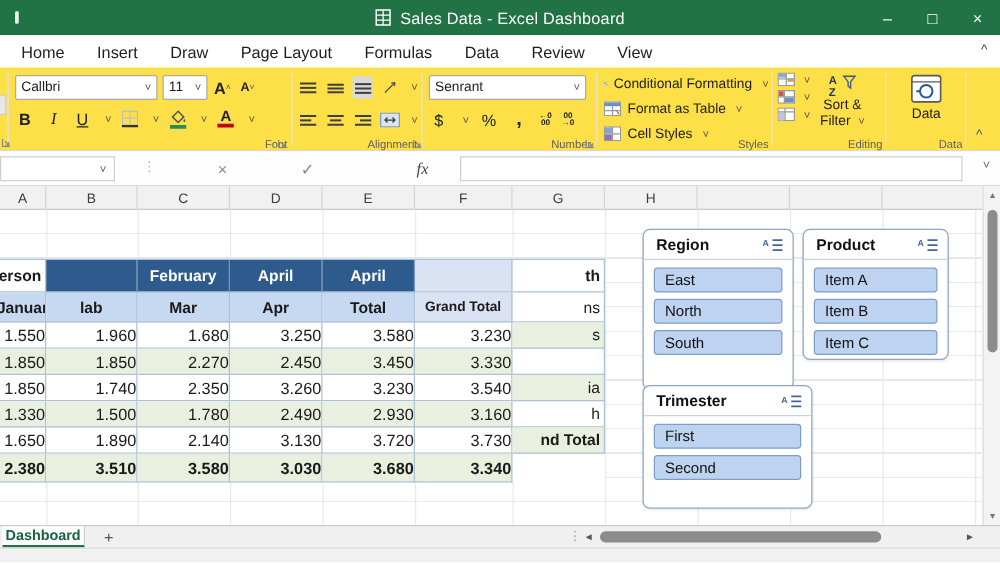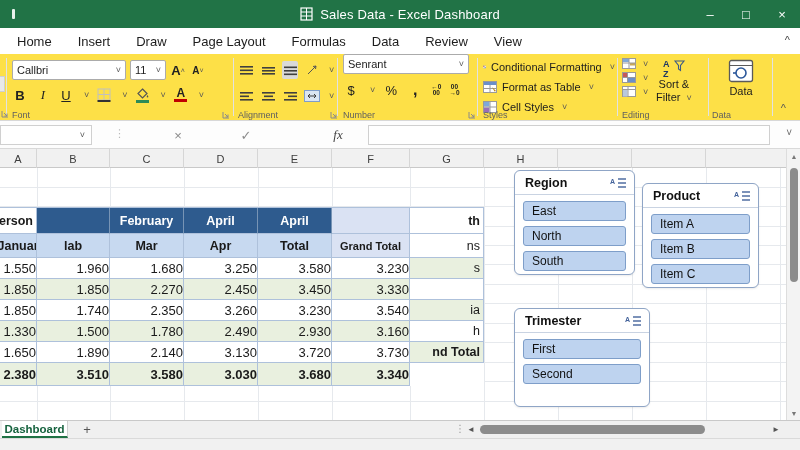--- a/index.html
+++ b/index.html
@@ -17,21 +17,21 @@
 
   
   .tabrow { position:absolute; left:0; top:28px; width:800px; height:26px; background:#fff; display:flex; align-items:center; padding-left:4px; }
   .rtab { padding:0 13px; font-size:13px; color:#1d1d1d; height:26px; display:flex; align-items:center; }
   .tab-caret { position:absolute; right:10px; top:6px; color:#444; font-size:11px; }
 
   
   .ribbon { position:absolute; left:0; top:54px; width:800px; height:67px; background:#fde047; border-bottom:1px solid #d8d8d8; }
   .rdiv { position:absolute; top:4px; bottom:4px; width:1px; background:#e2e2e2; }
   .rgroup { position:absolute; top:0; height:67px; }
-  .glabel { position:absolute; bottom:1px; left:0; right:0; text-align:left; font-size:9px; color:#5f5f5f; }
+  .glabel { position:absolute; bottom:1px; left:0; right:0; text-align:right; font-size:9px; color:#5f5f5f; }
   .launcher { position:absolute; bottom:2px; }
   .combo { display:inline-flex; align-items:center; justify-content:space-between; height:20px; background:#fff; border:1px solid #ababab; border-radius:2px; padding:0 4px; font-size:11px; color:#1d1d1d; }
   .chev { font-size:9px; color:#555; margin-left:3px; }
   .rrow { display:flex; align-items:center; gap:4px; }
   .rbtn { display:inline-flex; align-items:center; justify-content:center; min-width:16px; height:18px; color:#222; }
   .sel { background:#d9d9d9; border-radius:2px; }
   .bold-b { font-weight:bold; font-size:13px; }
   .ital-i { font-style:italic; font-family:"Liberation Serif",serif; font-size:13px; }
   .und-u { text-decoration:underline; font-size:13px; }
   .bigA { font-size:13px; font-weight:bold; }
@@ -265,21 +265,21 @@
     <div class="launcher" style="right:-4px">
         <svg width="8" height="8" viewBox="0 0 8 8">
           <path d="M1 1v6h6" fill="none" stroke="#8a8a8a"></path>
           <path d="M3 3l3 3M6 3.5V6H3.5" fill="none" stroke="#8a8a8a"></path>
         </svg>
       </div>
   </div>
   <div class="rdiv" style="left:337px"></div>
 
   <div class="rgroup" style="left:343px; width:130px">
-    <div class="rrow" style="">
+    <div class="rrow" style="margin-top:6px">
       <div class="combo" style="width:126px">
         <span>Senrant</span>
           <span class="chev">˅</span>
       </div>
     </div>
     <div class="rrow" style="margin-top:7px; gap:8px">
       <div class="rbtn" style="font-size:13px">$</div>
       <span class="chev">˅</span>
       <div class="rbtn" style="font-size:13px">%</div>
       <div class="rbtn" style="font-size:16px; font-weight:bold">,</div>
@@ -502,21 +502,21 @@
 
     <div class="tc acell abold green">nd Total</div>
     <div class="tc num green tbold">2.380</div>
     <div class="tc num green tbold">3.510</div>
     <div class="tc num green tbold">3.580</div>
     <div class="tc num green tbold">3.030</div>
     <div class="tc num green tbold">3.680</div>
     <div class="tc num green tbold">3.340</div>
   </div>
 
-  <div class="slicer" style="left:514px; top:2px; width:121px; height:105px">
+  <div class="slicer" style="left:514px; top:15px; width:121px; height:129px">
     <div class="sl-head">
       <span class="sl-title">Region</span>
       <svg width="17" height="12" viewBox="0 0 17 12">
           <text x="0" y="7" font-size="7" fill="#44639b" font-weight="bold">A</text>
           <line x1="8" y1="2" x2="16" y2="2" stroke="#44639b" stroke-width="1.4"></line>
           <line x1="8" y1="6" x2="16" y2="6" stroke="#44639b" stroke-width="1.4"></line>
           <line x1="8" y1="10" x2="16" y2="10" stroke="#44639b" stroke-width="1.4"></line>
         </svg>
     </div>
     <div class="sl-items">

